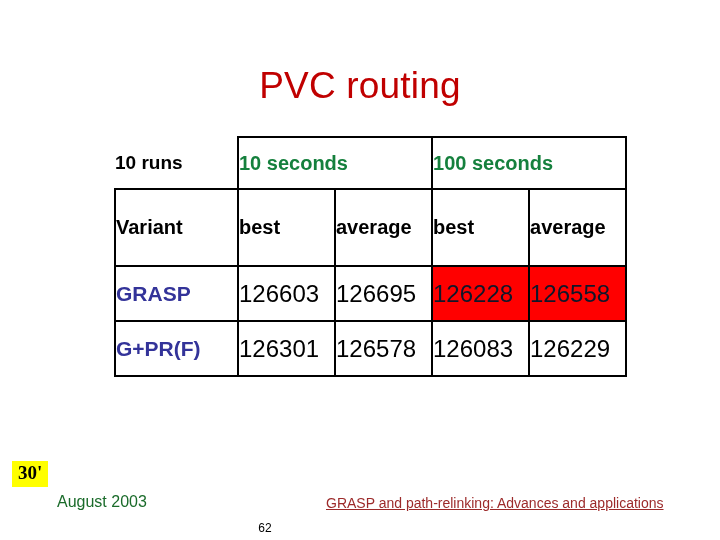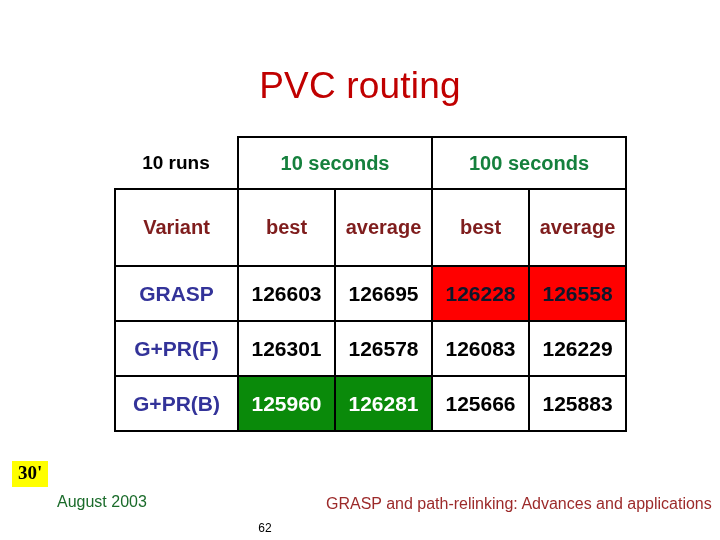--- a/index.html
+++ b/index.html
@@ -45,21 +45,20 @@
   }
 
   table.pvc {
     border-collapse: collapse;
     table-layout: fixed;
     width: 511px;
   }
 
   table.pvc td {
     border: 2px solid #000000;
-    text-align: center;
     vertical-align: middle;
     background: #ffffff;
     padding: 0;
   }
 
   
   col.c-variant { width: 123px; }
   col.c-cell    { width: 97px; }
 
   
@@ -75,40 +74,40 @@
   .hdr-span {
     height: 50px;
     color: #15803d;
     font-size: 20px;
     font-weight: bold;
   }
 
   
   .hdr-sub {
     height: 75px;
-    color: #7f1d1d;
+    color: #000000;
     font-size: 20px;
     font-weight: bold;
     line-height: 1.05;
     padding: 0 4px;
     border-radius: 17px;
   }
 
   
   td.rowlabel {
     height: 53px;
     color: #333399;
     font-size: 21px;
     font-weight: bold;
   }
   td.num {
     height: 53px;
     color: #000000;
-    font-size: 21px;
-    font-weight: bold;
+    font-size: 24px;
+    font-weight: normal;
   }
   td.hl-red {
     background: #ff0000 !important;
     color: #0f172a;
   }
   td.hl-green {
     background: #0a8a0a !important;
     color: #ffffff;
   }
 
@@ -142,22 +141,23 @@
     text-align: center;
     color: #000000;
     font-size: 12px;
     margin-top: 27px;
   }
   .footer-ref {
     position: absolute;
     left: 326px;
     top: 495px;
     color: #9c2a2a;
-    font-size: 16px;
+    font-size: 14px;
     white-space: nowrap;
+    text-decoration: underline;
   }
 </style>
 </head>
 <body>
 
 <div class="slide">
 
   <div class="title">PVC routing</div>
 
   <div class="table-wrap">
@@ -192,27 +192,20 @@
         </tr>
 
         <tr>
           <td class="rowlabel">G+PR(F)</td>
           <td class="num">126301</td>
           <td class="num">126578</td>
           <td class="num">126083</td>
           <td class="num">126229</td>
         </tr>
 
-        <tr>
-          <td class="rowlabel">G+PR(B)</td>
-          <td class="num hl-green">125960</td>
-          <td class="num hl-green">126281</td>
-          <td class="num">125666</td>
-          <td class="num">125883</td>
-        </tr>
 
       </tbody>
     </table>
   </div>
 
   <div class="badge-30">30'</div>
 
   <div class="footer-date">August 2003</div>
 
   <div class="footer-page">62</div>

